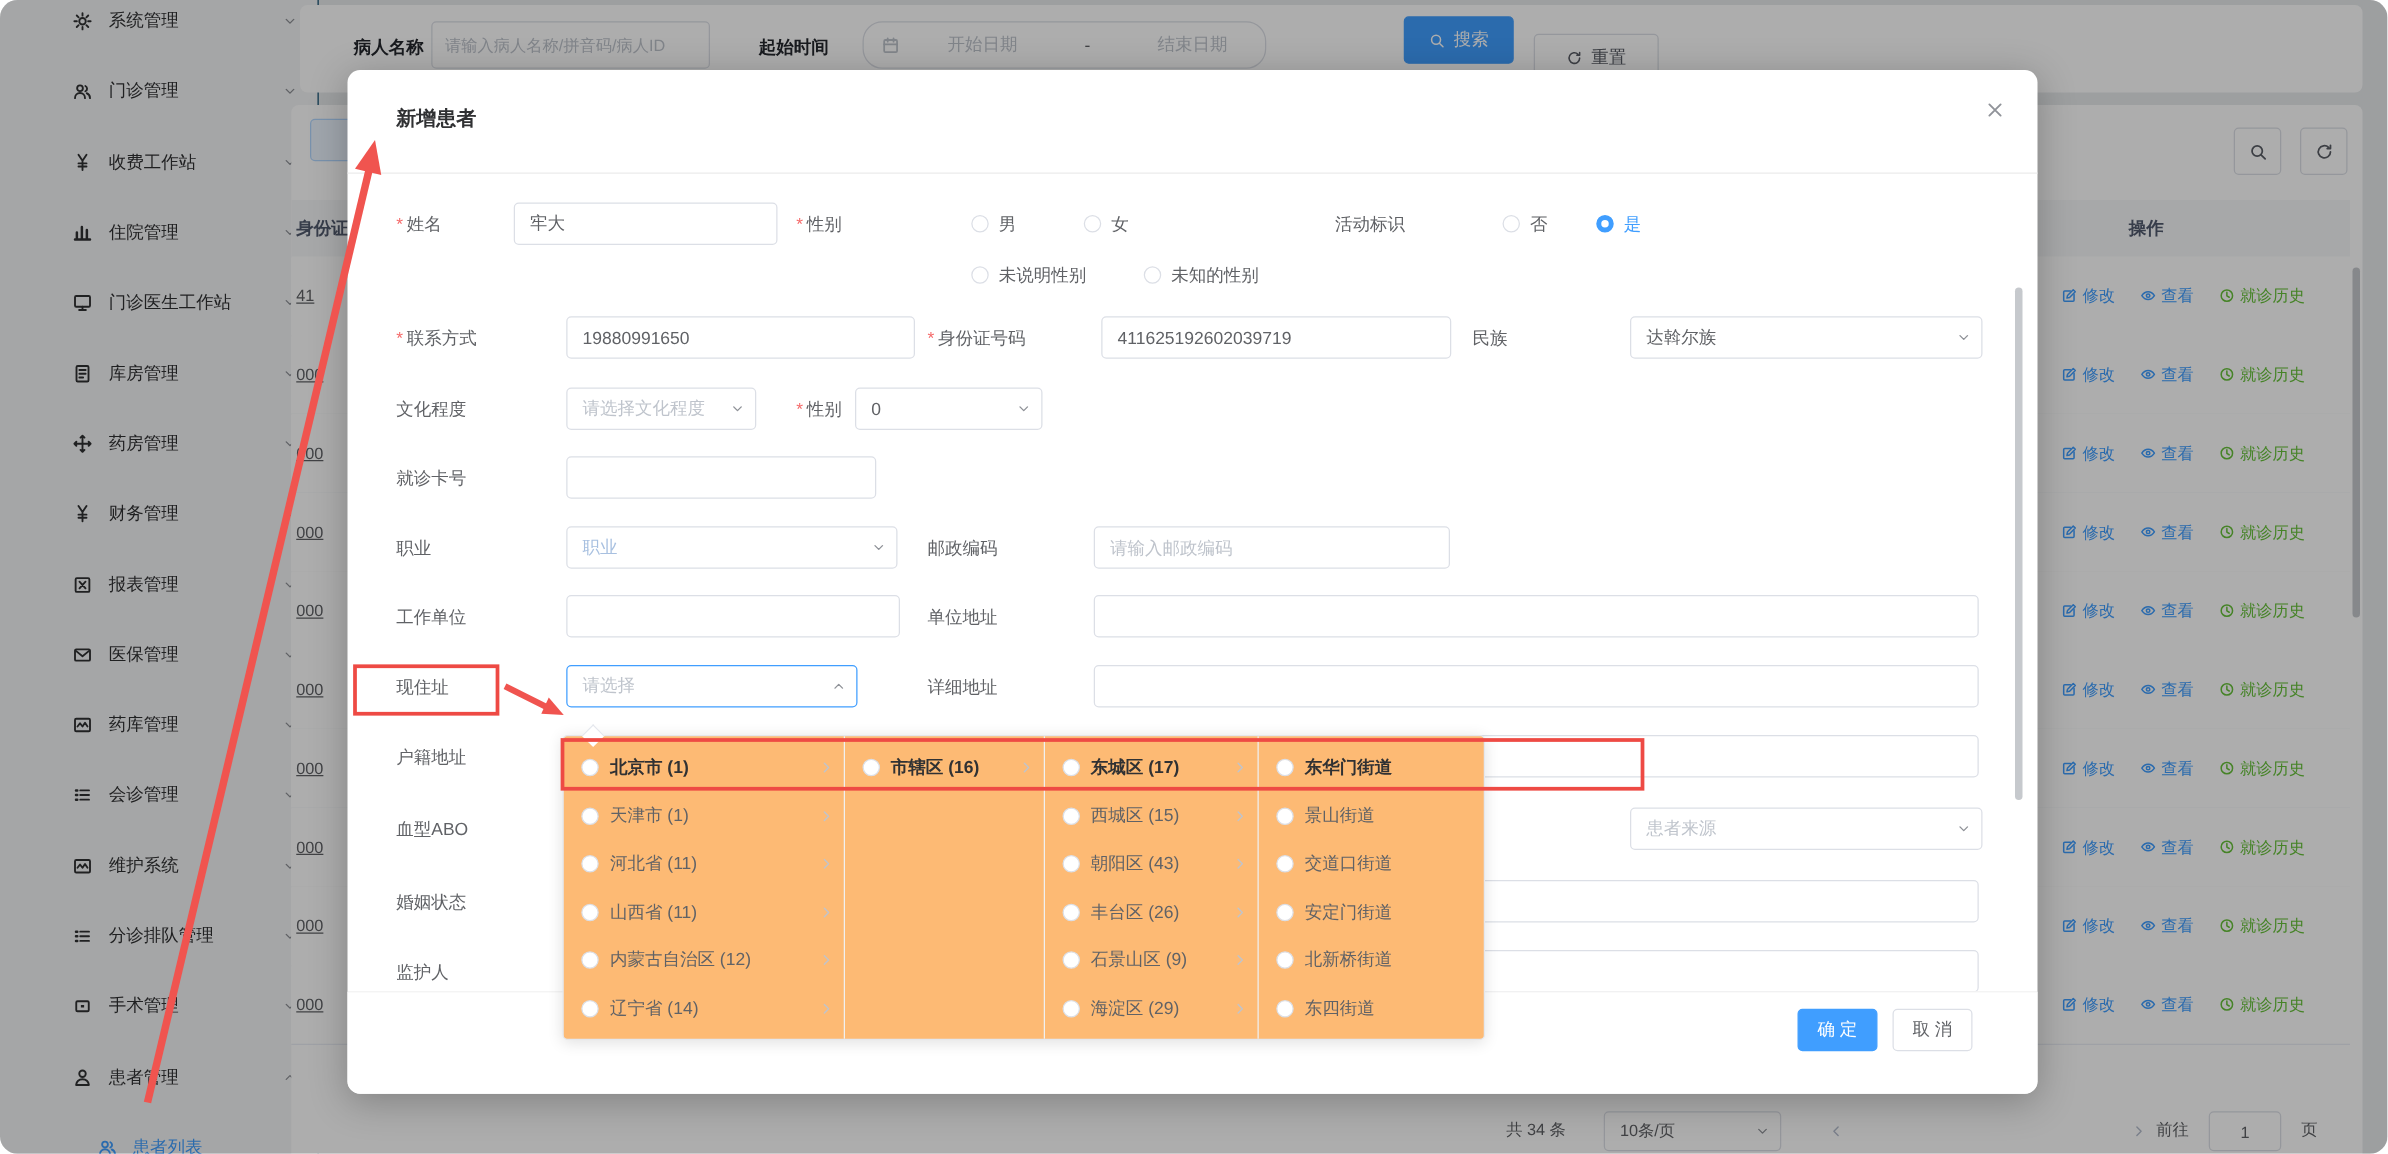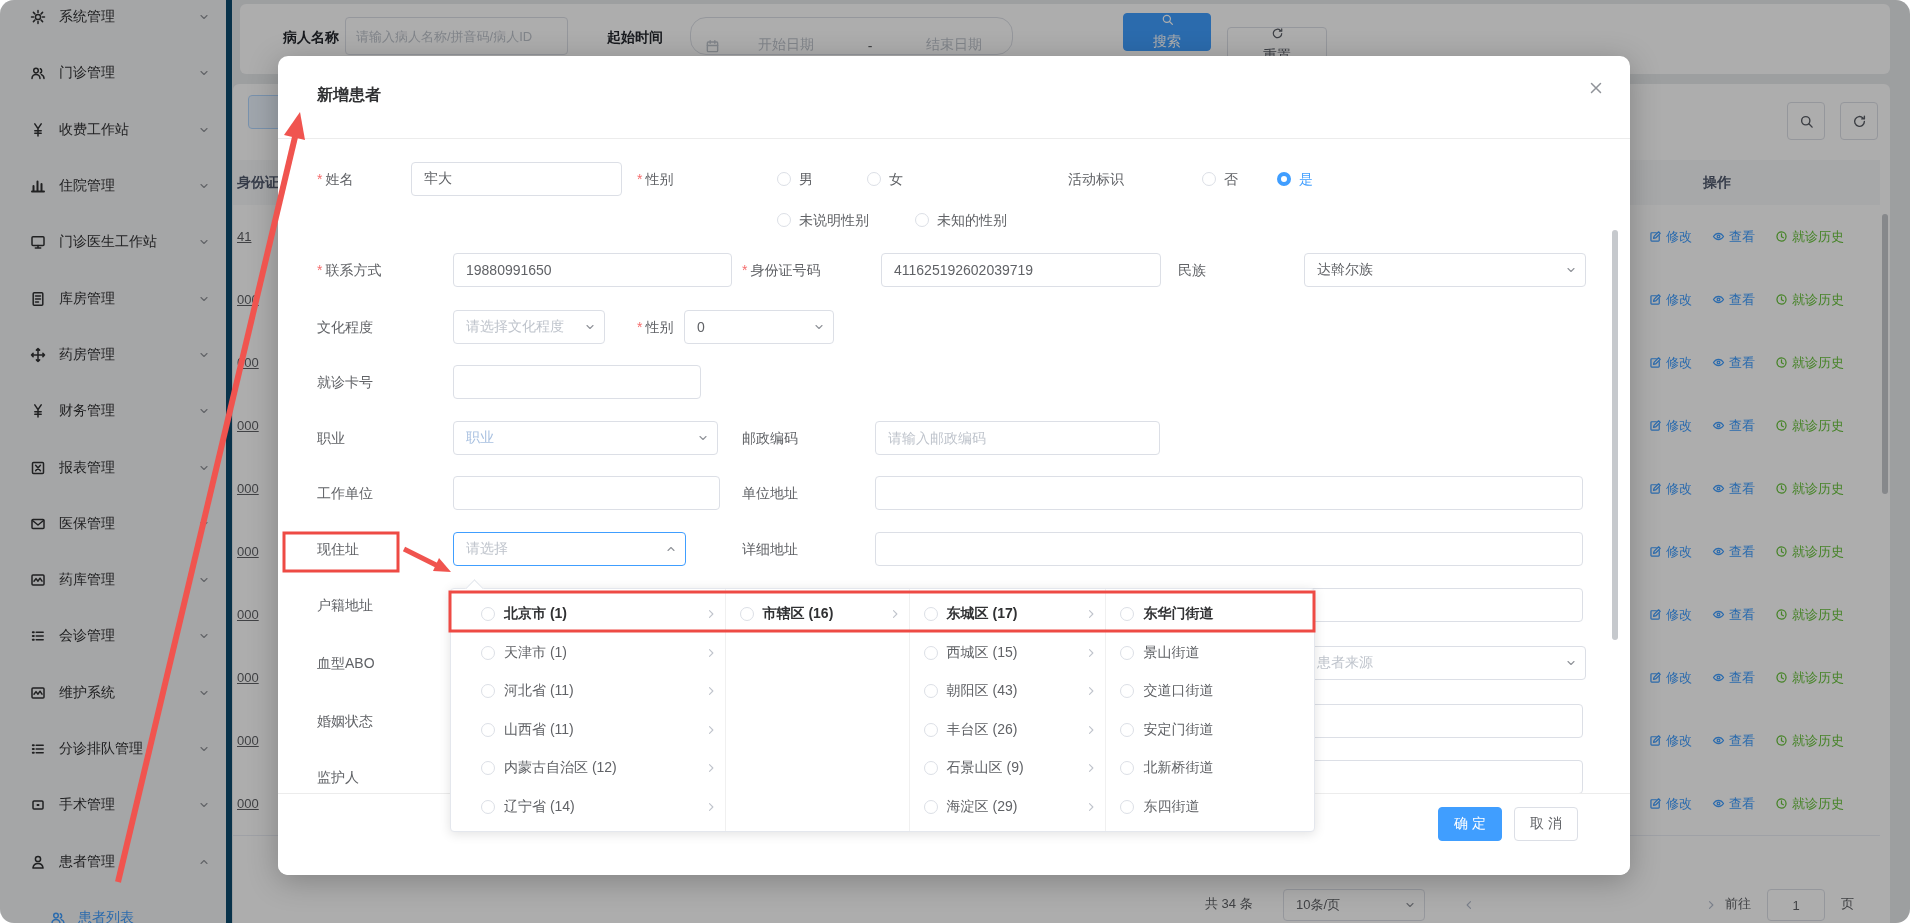--- a/index.html
+++ b/index.html
@@ -1,41 +1,41 @@
 <!DOCTYPE html>
 <html><head>
 <meta charset="utf-8">
 <style>
   html,body{margin:0;padding:0;width:1910px;height:923px;background:#fff;
     font-family:"Liberation Sans","DejaVu Sans",sans-serif;overflow:hidden;}
   .app{position:absolute;inset:0;border-radius:14px;overflow:hidden;background:#e8eaec;}
   
   .sidebar{position:absolute;left:0;top:0;bottom:0;width:226px;background:#f4f5f6;
-    border-right:6px solid #0c4a6e;z-index:1;}
+    border-right:1px solid #0c4a6e;z-index:1;padding-left:28px;}
   .side-list{margin-top:-11px;}
   .side-item{display:flex;align-items:center;height:56.3px;padding:0 16px 0 30px;gap:13px;
     color:#303133;font-size:14px;cursor:pointer;}
   .side-item .lbl{flex:1;white-space:nowrap;}
   .icn{width:16px;height:16px;stroke:currentColor;fill:none;stroke-width:1.5;stroke-linecap:round;stroke-linejoin:round;flex:none;}
   .chev{width:12px;height:12px;color:#909399;}
   .sub-item{display:flex;align-items:center;height:56px;padding:0 16px 0 50px;gap:12px;
     color:#409EFF;font-size:14px;cursor:pointer;}
   
   .filter-card{position:absolute;left:240px;top:4px;right:20px;height:70px;background:#fff;
     border-radius:6px;z-index:1;}
   .f-label{position:absolute;font-size:14px;font-weight:bold;color:#25282e;top:25px;}
   .inp{position:absolute;border:1px solid #dcdfe6;border-radius:4px;background:#fff;
     font-size:13px;color:#606266;padding:0 10px;outline:none;box-sizing:border-box;height:38px;
     font-family:inherit;}
   .inp::placeholder{color:#bfc4cc;}
   .datebox{position:absolute;left:450px;top:13px;width:323px;height:38px;border:1px solid #dcdfe6;
-    border-radius:16px;display:flex;align-items:flex-end;color:#bfc4cc;font-size:14px;background:#fff;box-sizing:border-box;}
+    border-radius:16px;display:flex;align-items:center;color:#bfc4cc;font-size:14px;background:#fff;box-sizing:border-box;}
   .datebox .icn{margin:0 12px 0 14px;color:#bfc4cc;}
   .btn{position:absolute;display:flex;align-items:center;justify-content:center;gap:7px;
-    border-radius:4px;font-size:14px;cursor:pointer;box-sizing:border-box;flex-direction:column;}
+    border-radius:4px;font-size:14px;cursor:pointer;box-sizing:border-box;}
   .btn-primary{background:#409EFF;color:#fff;border:1px solid #409EFF;}
   .btn-plain{background:#fff;color:#5a5e66;border:1px solid #dcdfe6;}
   
   .table-card{position:absolute;left:233px;top:84px;right:20px;bottom:-8px;background:#fff;
     border-radius:6px;z-index:1;}
   .add-btn{position:absolute;left:15px;top:11px;width:70px;height:32px;background:#ecf5ff;
     border:1px solid #b3d8ff;color:#409EFF;border-radius:4px;font-size:16px;display:flex;
     align-items:center;justify-content:center;cursor:pointer;}
   .tool-btn{position:absolute;top:18px;width:36px;height:36px;border:1px solid #dcdfe6;border-radius:4px;
     display:flex;align-items:center;justify-content:center;color:#5a5e66;background:#fff;cursor:pointer;}
@@ -88,23 +88,23 @@
   .rdot{width:14px;height:14px;border:1px solid #dcdfe6;border-radius:50%;background:#fff;box-sizing:border-box;flex:none;}
   .radio.sel .rdot{border:4px solid #409EFF;}
   .radio.sel{color:#409EFF;}
   .m-footer{position:absolute;left:0;right:0;top:737px;bottom:0;border-top:1px solid #ececec;
     border-radius:0 0 10px 10px;background:#fff;}
   .m-btn{position:absolute;top:13px;height:34px;padding:0 15px;border-radius:4px;font-size:14px;
     display:flex;align-items:center;cursor:pointer;box-sizing:border-box;white-space:nowrap;}
   .m-ok{left:1160px;background:#409EFF;border:1px solid #409EFF;color:#fff;}
   .m-cancel{left:1236px;background:#fff;border:1px solid #dcdfe6;color:#606266;}
   
-  .cascader{position:absolute;left:450px;top:588px;width:865px;height:244px;background:#ffffff;
+  .cascader{position:absolute;left:450px;top:588px;width:738px;height:244px;background:#fdba74;
     border:1px solid #e4e7ed;border-radius:4px;box-shadow:0 2px 12px rgba(0,0,0,.12);z-index:15;
-    display:flex;box-sizing:border-box;padding-left:16px;}
+    display:flex;box-sizing:border-box;}
   .cas-notch{position:absolute;left:468px;top:582px;width:12px;height:12px;background:#fff;
     transform:rotate(45deg);border-left:1px solid #e4e7ed;border-top:1px solid #e4e7ed;z-index:16;}
   .cas-col{padding:6px 0;border-right:1px solid #f0f0f0;box-sizing:border-box;overflow:hidden;}
   .cas-col:last-child{border-right:none;}
   .cas-item{height:38.5px;display:flex;align-items:center;gap:9px;padding:0 8px 0 14px;cursor:pointer;}
   .cas-item .lbl{flex:1;font-size:14px;color:#606266;white-space:nowrap;}
   .cas-item .lbl.on{font-weight:bold;color:#303133;}
   .cas-arrow{width:12px;height:12px;color:#c0c4cc;visibility:hidden;flex:none;}
   .cas-arrow.show{visibility:visible;}
   

